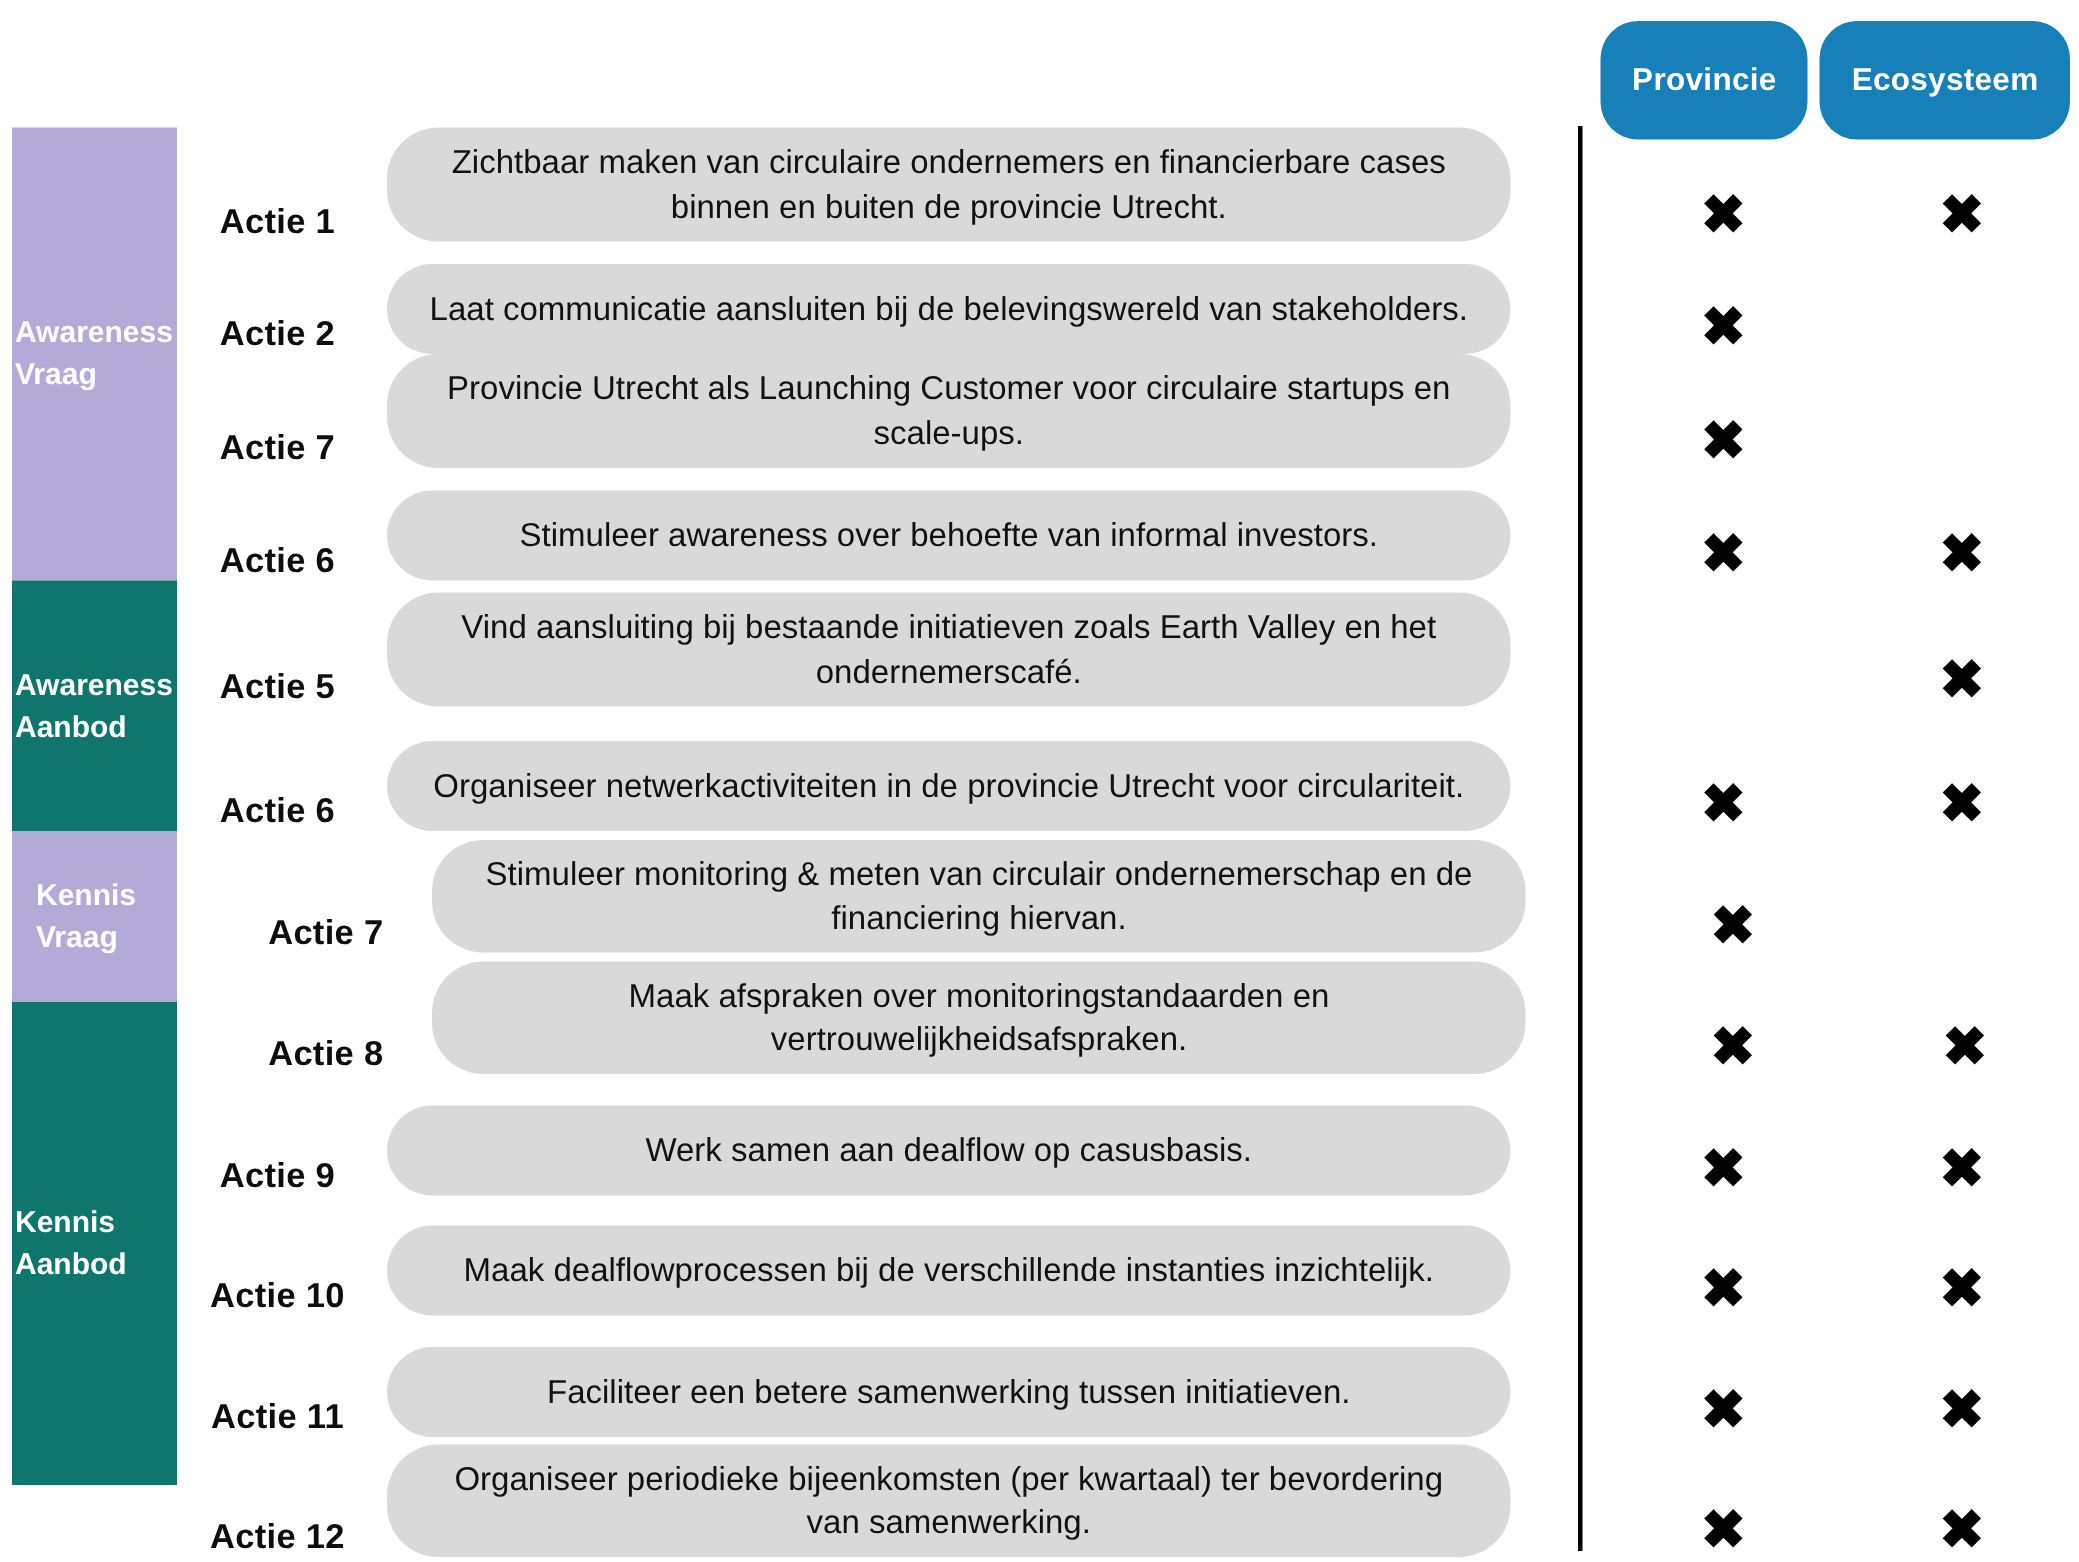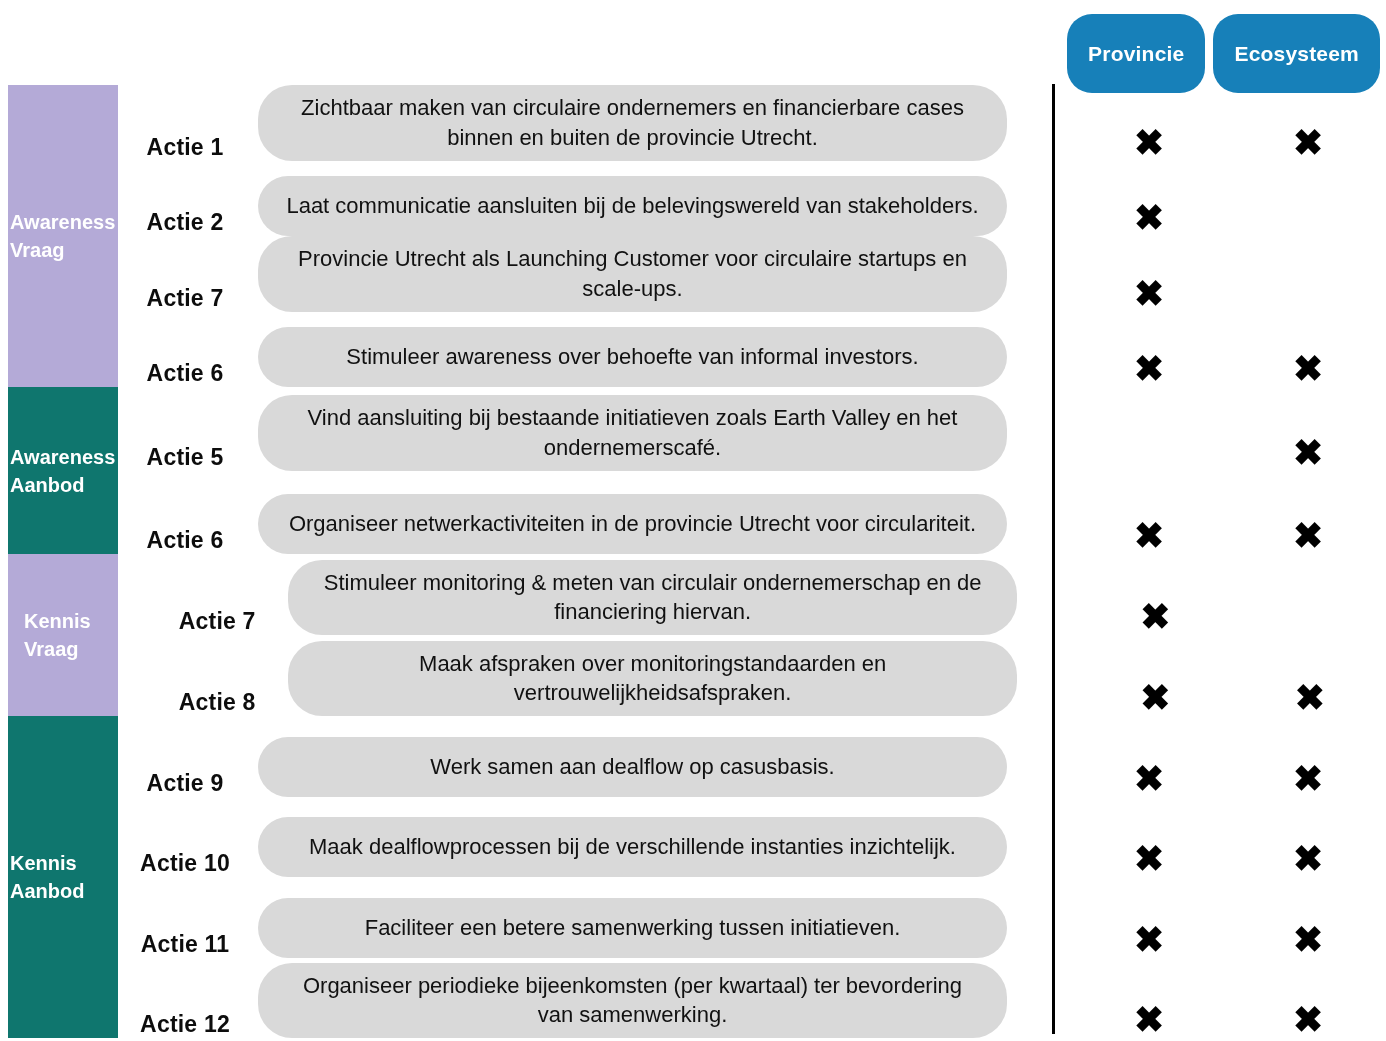--- a/index.html
+++ b/index.html
@@ -11,21 +11,21 @@
   .hpill{background:#1780b9;color:#fff;font-weight:700;font-size:21px;height:47px;
          display:flex;align-items:center;justify-content:center;padding:16px 21px;
          border-radius:25px;letter-spacing:.2px;}
 
   
   .sidebar{position:absolute;left:8px;top:85px;width:110px;}
   .seg{display:flex;align-items:center;justify-content:center;
        color:#fff;font-size:20px;font-weight:600;line-height:1.4;padding:0 2px;box-sizing:border-box;}
   .seg.light{background:#b4aad7;}
   .seg.dark{background:#0f766e;}
-  .seg1{height:302px;}.seg2{height:167px;}.seg3{height:162px;padding-left:16px;}.seg4{height:322px;}
+  .seg1{height:302px;}.seg2{height:167px;}.seg3{height:114px;padding-left:16px;}.seg4{height:322px;}
 
   
   .divider{position:absolute;left:1052px;top:84px;width:3px;height:950px;background:#000;}
 
   
   .rows{position:absolute;left:118px;top:85px;width:1262px;}
   .row{display:flex;align-items:flex-end;}
   .row.g1{height:75.5px;}.row.g2{height:83.5px;}.row.g3{height:81px;margin-left:34px;}.row.g4{height:80.5px;}
   .lbl{width:134px;text-align:center;font-size:23px;font-weight:800;color:#0d0d0d;
        letter-spacing:.2px;white-space:nowrap;}

